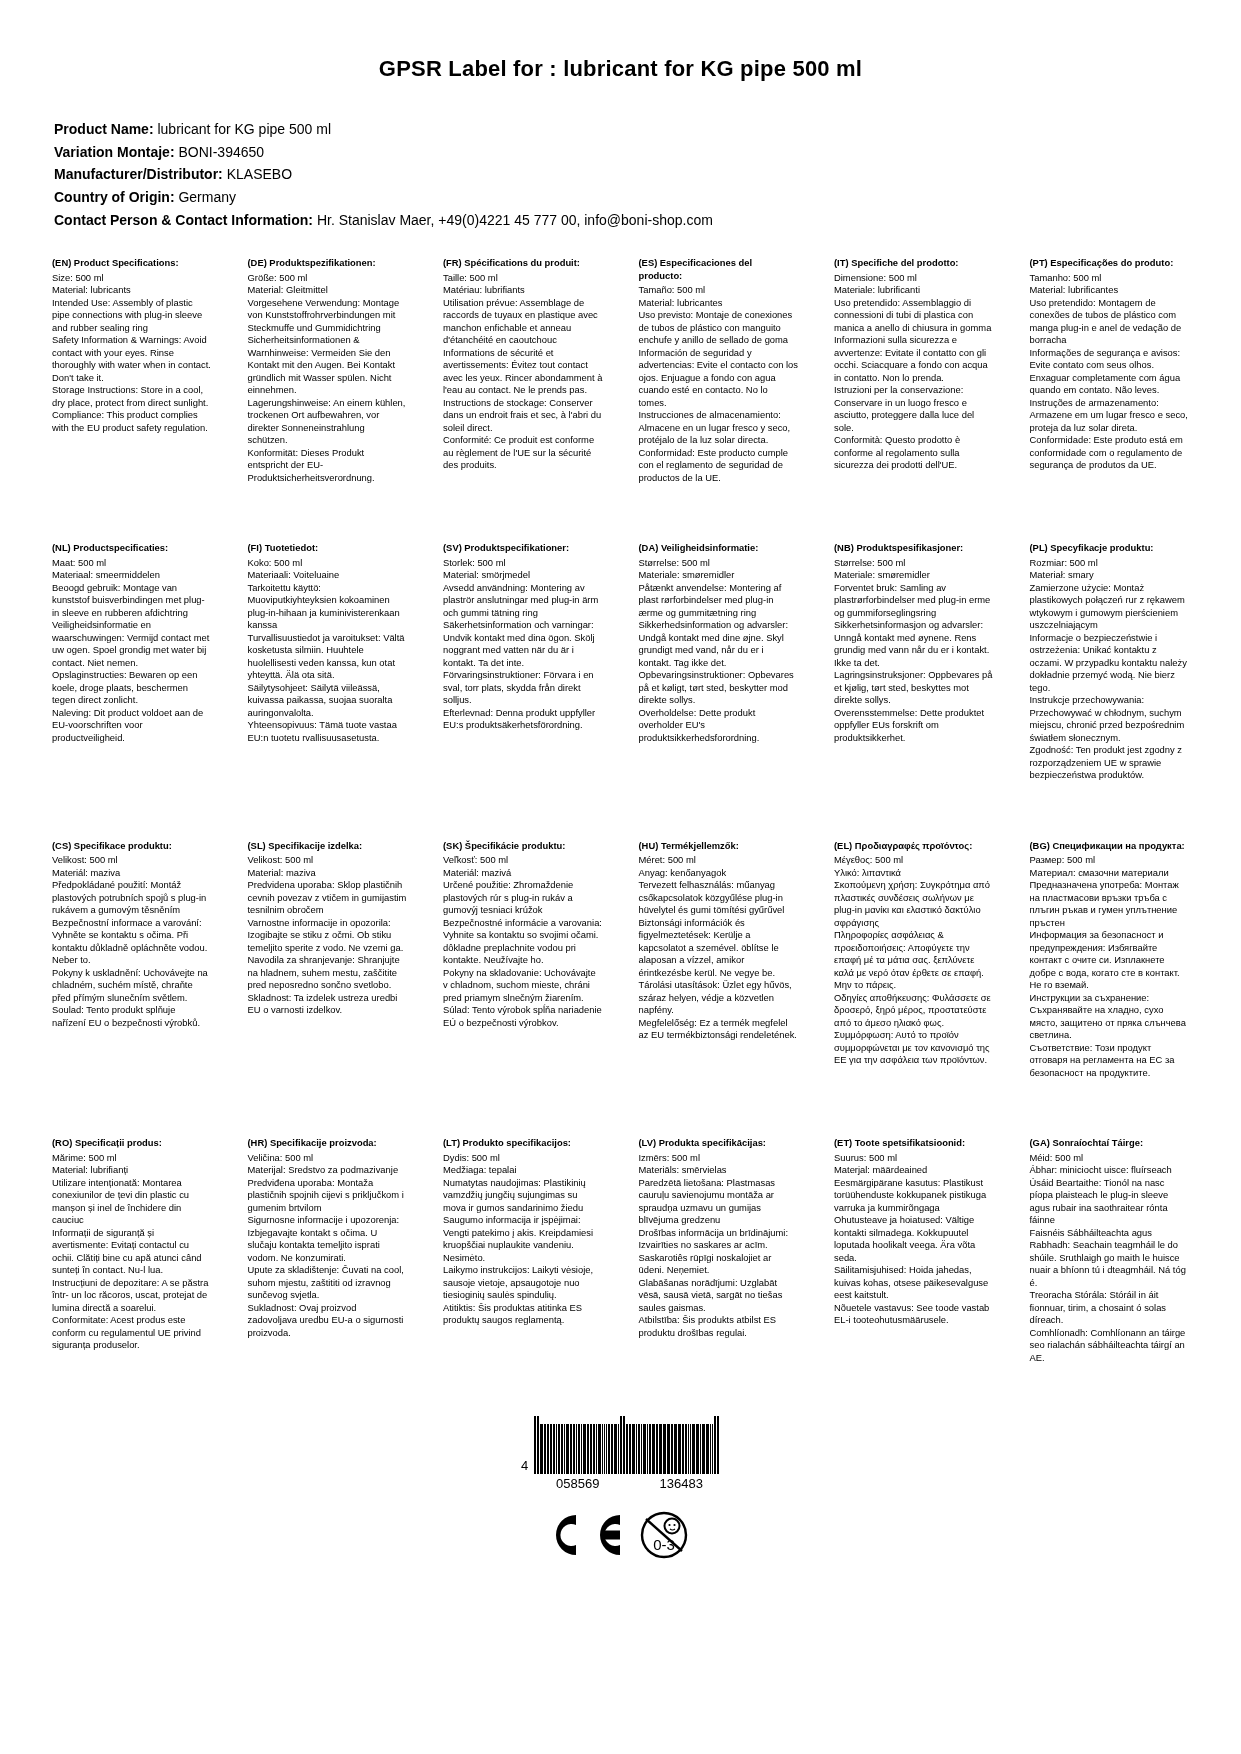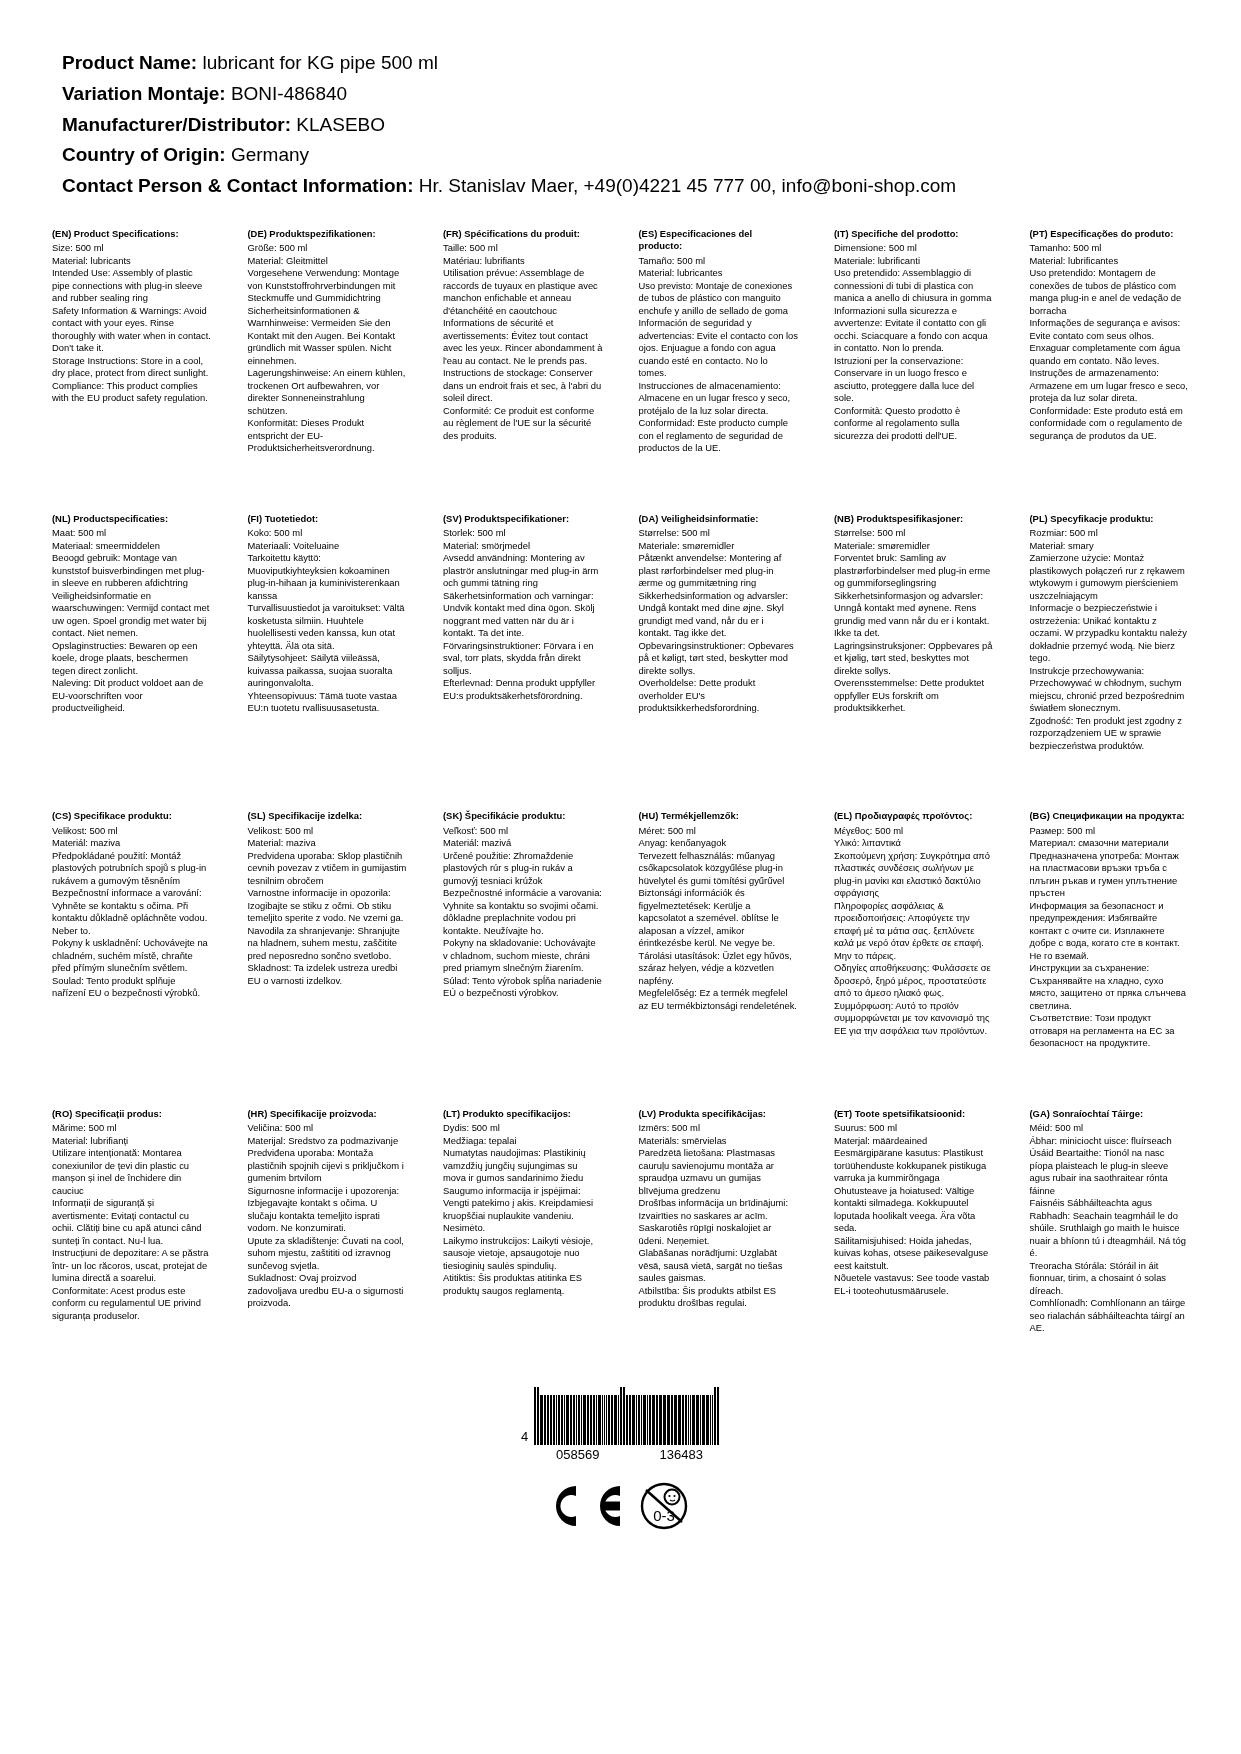--- a/index.html
+++ b/index.html
@@ -22,22 +22,22 @@
     position: relative;
   }
   .doc-title {
     text-align: center;
     font-size: 22px;
     font-weight: bold;
     letter-spacing: 0.2px;
     margin: 8px 0 36px 0;
   }
   .meta {
-    margin: 0 0 26px 12px;
-    font-size: 19px;
+    margin: 0 0 26px 4px;
+    font-size: 14px;
     line-height: 1.62;
   }
   .meta .row {
     white-space: normal;
   }
   .meta .lbl {
     font-weight: bold;
   }
   .meta .val {
     font-weight: normal;
@@ -114,29 +114,30 @@
     gap: 4px;
   }
   .ce svg { display: block; }
   .age svg { display: block; }
 </style>
 </head>
 <body>
 
 <div class="page">
 
+  <div class="doc-title">GPSR Label for : lubricant for KG pipe 500 ml</div>
 
   <div class="meta">
     <div class="row">
       <span class="lbl">Product Name:</span>
       <span class="val">lubricant for KG pipe 500 ml</span>
     </div>
     <div class="row">
       <span class="lbl">Variation Montaje:</span>
-      <span class="val">BONI-486840</span>
+      <span class="val">BONI-394650</span>
     </div>
     <div class="row">
       <span class="lbl">Manufacturer/Distributor:</span>
       <span class="val">KLASEBO</span>
     </div>
     <div class="row">
       <span class="lbl">Country of Origin:</span>
       <span class="val">Germany</span>
     </div>
     <div class="row">

